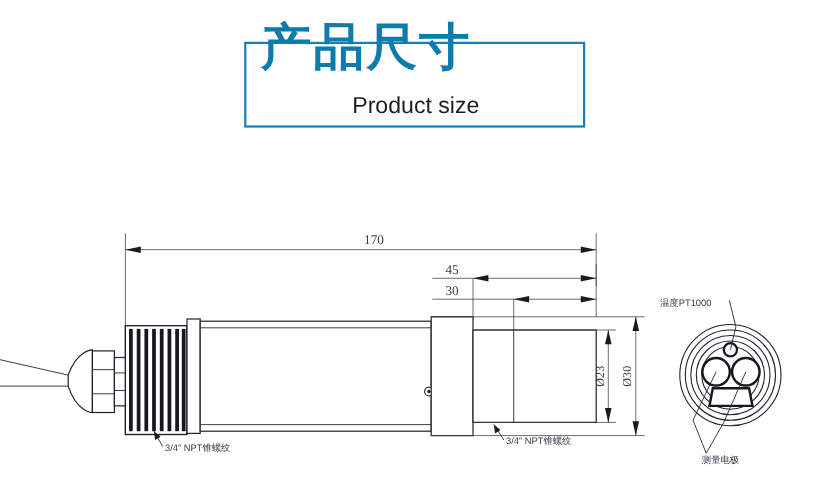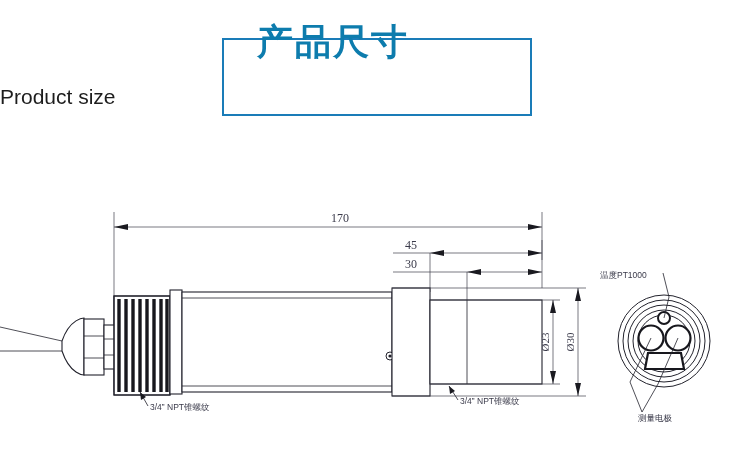--- a/index.html
+++ b/index.html
@@ -25,21 +25,21 @@
     border: 2px solid #1a7cb8;
     box-sizing: border-box;
   }
   #title-cn {
     position: absolute;
     left: 0;
     top: 0;
     width: 666px;
     text-align: center;
     font-family: "Liberation Sans", sans-serif;
-    font-size: 36px;
+    font-size: 46px;
     font-weight: bold;
     color: #0d7cad;
     letter-spacing: 2px;
     line-height: 56px;
     top: 14px;
     z-index: 3;
   }
   
   #title-mask {
     position: absolute;
@@ -48,21 +48,21 @@
     width: 240px;
     height: 30px;
     background: #ffffff;
     z-index: 2;
   }
   #title-en {
     position: absolute;
     left: 0;
     top: 85px;
     width: 756px;
-    text-align: left;
+    text-align: center;
     font-family: "Liberation Sans", sans-serif;
     font-size: 21px;
     color: #1d1d1d;
     z-index: 3;
   }
 
   
   #drawing {
     position: absolute;
     left: 0;

